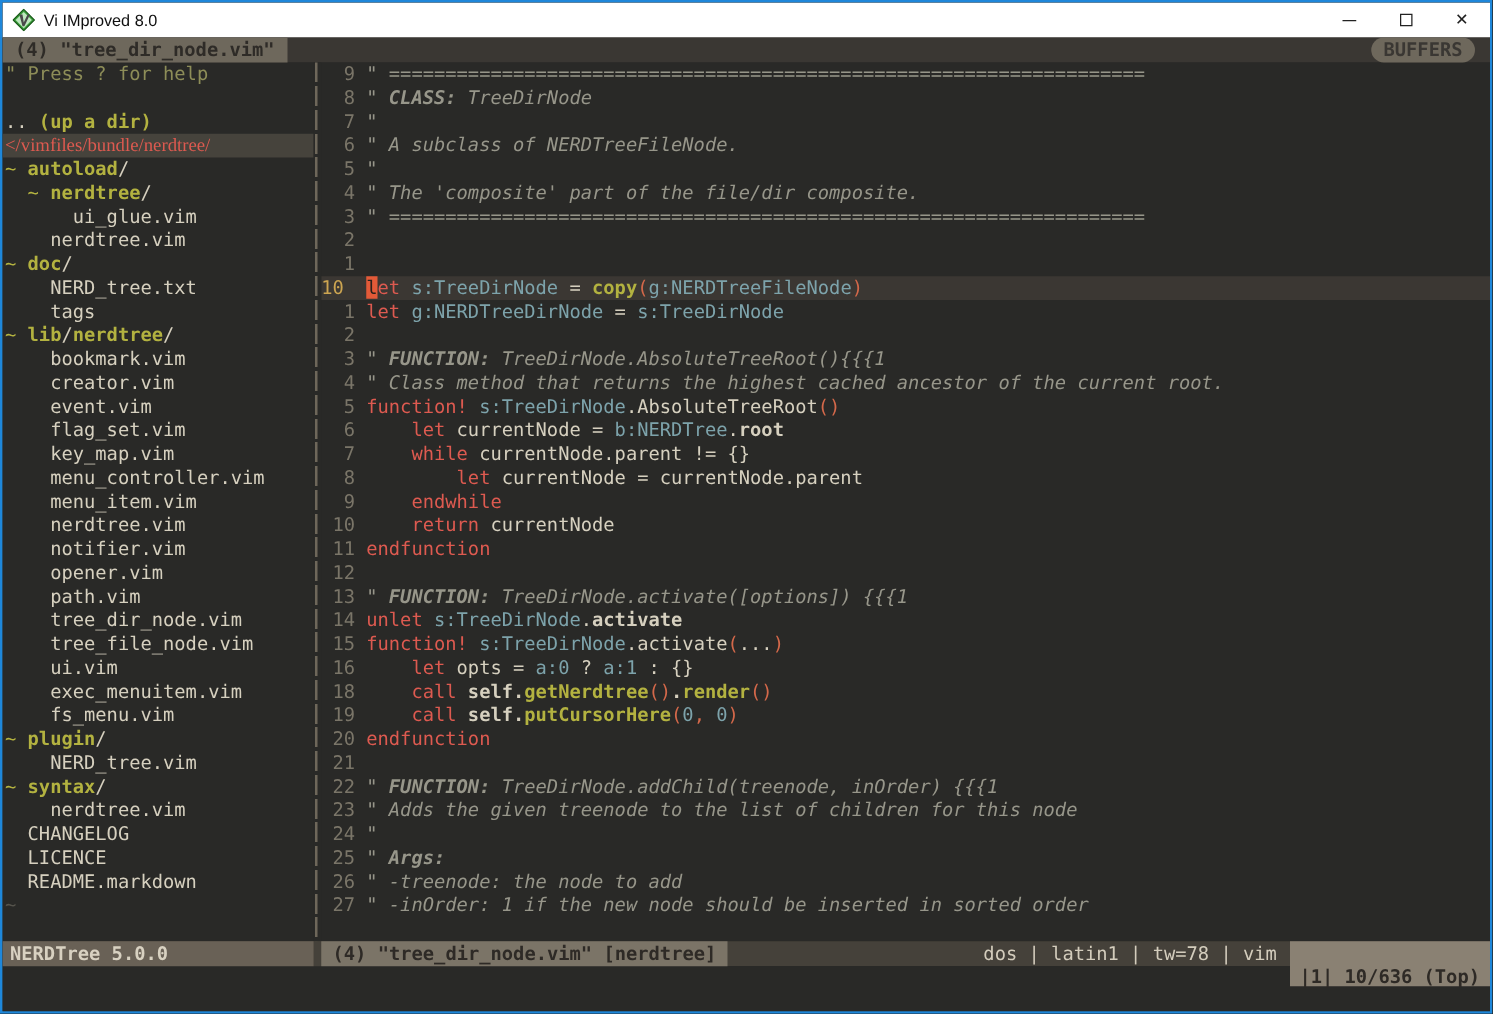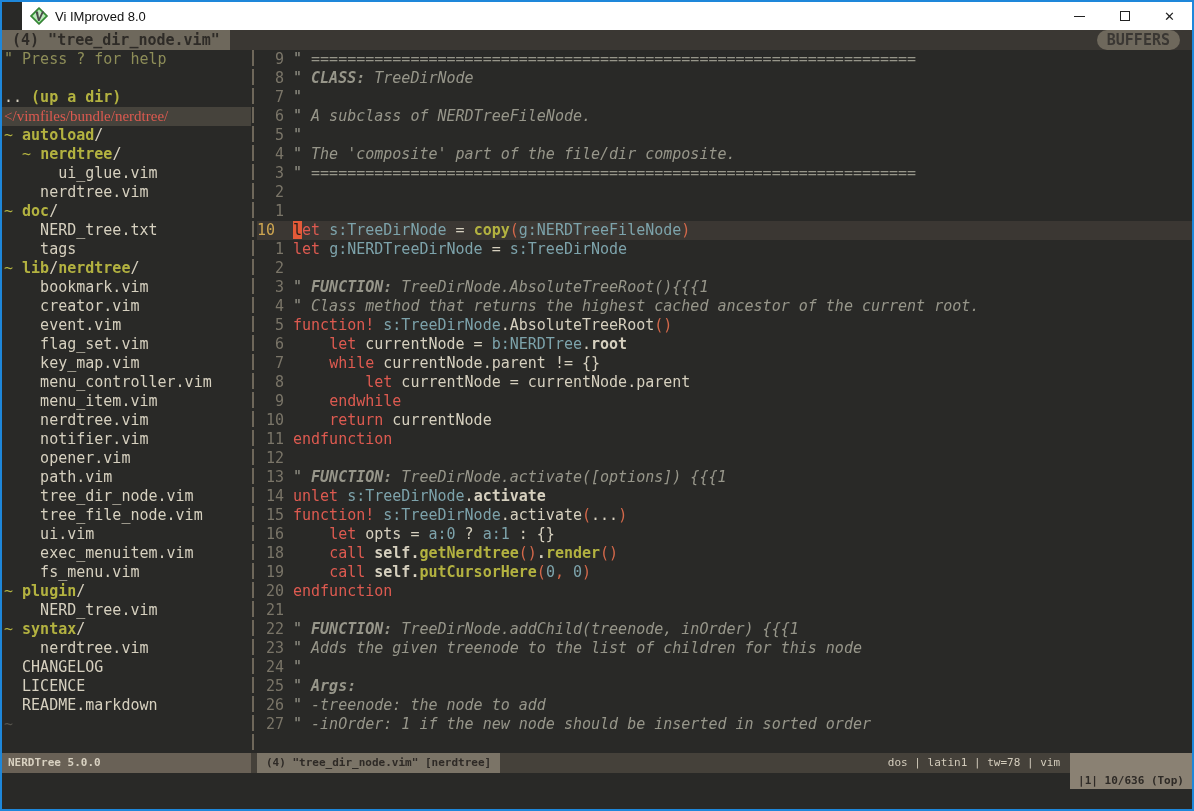--- a/index.html
+++ b/index.html
@@ -4,21 +4,21 @@
 <style>
   * { margin:0; padding:0; box-sizing:border-box; }
   html,body { width:1194px; height:811px; background:#202020; }
   #win {
     position:relative; width:1194px; height:811px;
     border:2px solid #1e87da; background:#292927;
     font-family:"DejaVu Sans Mono","Liberation Mono",monospace;
     overflow:hidden;
   }
   
-  #titlebar { height:28px; background:#ffffff; display:flex; align-items:center;margin-left:20px; }
+  #titlebar { height:28px; background:#ffffff; display:flex; align-items:center; }
   #app-icon { width:18px; height:18px; margin-left:8px; position:relative; flex:0 0 auto; }
   #app-icon svg { display:block; }
   #title-text {
     margin-left:7px; font-family:"Liberation Sans","DejaVu Sans",sans-serif;
     font-size:13px; color:#101010; flex:1 1 auto; white-space:nowrap;
   }
   .winbtn { width:45px; height:28px; display:flex; align-items:center; justify-content:center; }
   .glyph-min { width:11px; height:1px; background:#222; }
   .glyph-max { width:10px; height:10px; border:1px solid #222; }
   .glyph-close { font-family:"DejaVu Sans",sans-serif; font-size:13px; color:#222; line-height:1; }
@@ -61,21 +61,21 @@
   .c-fn   { color:#b3b240; font-weight:bold; }
   .c-dir  { color:#b3b240; font-weight:bold; }
   .c-tld  { color:#b3b240; }
   .c-cm   { color:#97968a; font-style:italic; }
   .c-cmb  { color:#97968a; font-style:italic; font-weight:bold; }
   .c-par  { color:#d3684a; }
   .c-help { color:#8d8d58; }
   .c-nt   { color:#55534c; }
   .c-cursor { background:#e35a38; color:#2a211c; }
   
-  #statusline { height:20px; display:flex; align-items:stretch; background:#45413a; font-size:11px; line-height:20px; }
+  #statusline { height:20px; display:flex; align-items:stretch; background:#45413a; font-size:15px; line-height:20px; }
   #status-nerdtree {
     width:249px; flex:0 0 auto; background:#696156; color:#d8d1c1;
     font-weight:bold; padding-left:6px; white-space:pre;
   }
   #status-gap { width:6px; flex:0 0 auto; background:#45413a; }
   #status-file {
     background:#7b7467; color:#2e2a26; font-weight:bold; padding:0 9px; white-space:pre;
   }
   #status-mid { flex:1 1 auto; }
   #status-info { color:#d3ccbc; white-space:pre; padding-right:10px; }

